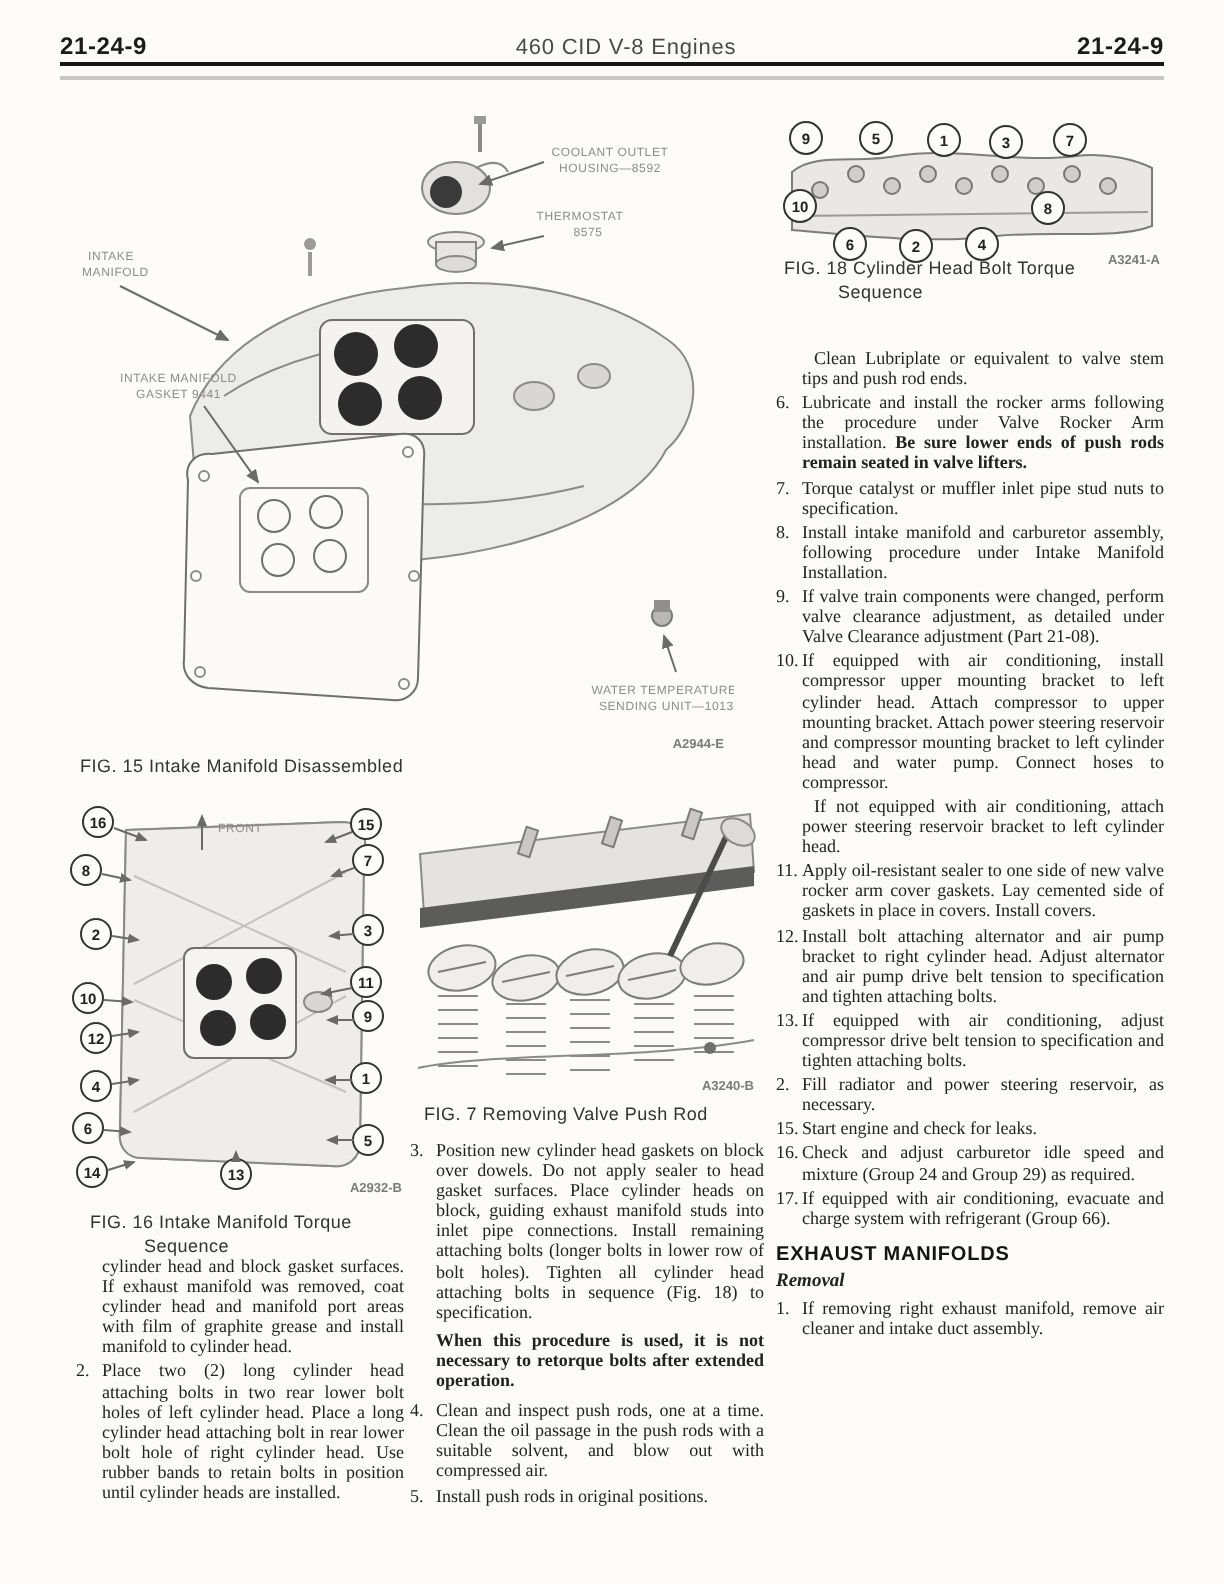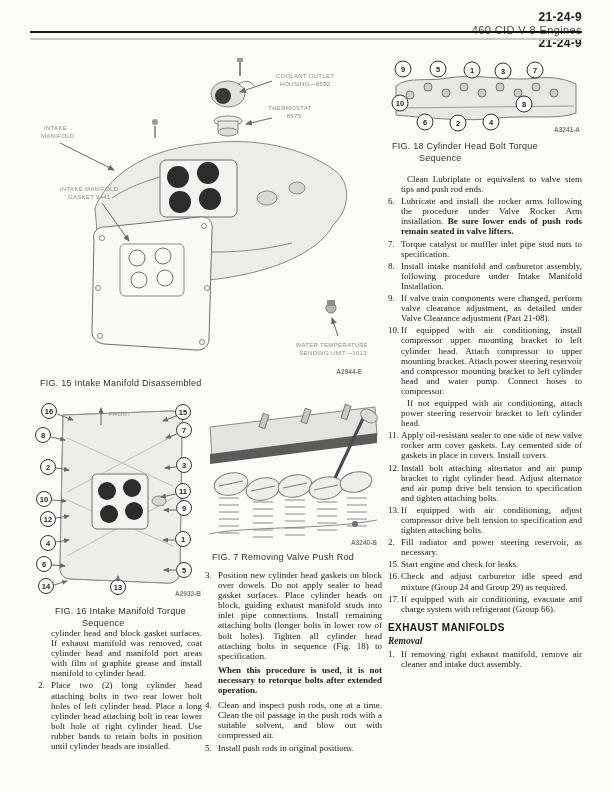--- a/index.html
+++ b/index.html
@@ -2,21 +2,21 @@
 <html><head>
 <meta charset="utf-8">
 <style>
   html,body{margin:0;padding:0;background:#d9d9d9;}
   .page{position:relative;width:612px;height:792px;background:#fcfbf7;color:#1e1e1e;
         font-family:"Liberation Serif",serif;overflow:hidden;}
   .abs{position:absolute;}
   
   .header{position:absolute;left:30px;top:10px;width:552px;height:20px;
           display:flex;align-items:flex-end;justify-content:space-between;
-          font-family:"Liberation Sans",sans-serif;flex-direction:column;}
+          font-family:"Liberation Sans",sans-serif;}
   .pgno{font-weight:bold;font-size:12px;letter-spacing:.3px;color:#1b1b1b;}
   .htitle{font-size:11px;color:#4a4a4a;letter-spacing:.4px;margin-left:14px;}
   .rule-dark{position:absolute;left:30px;top:31px;width:552px;height:2px;background:#161616;}
   .rule-lite{position:absolute;left:30px;top:38px;width:552px;height:2px;background:#c9c7c2;}
   
   .caption{position:absolute;font-family:"Liberation Sans",sans-serif;font-size:9px;
            color:#333;letter-spacing:.25px;line-height:11.5px;white-space:nowrap;}
   .caption .l2{display:block;padding-left:27px;}
   
   .textcol{position:absolute;font-size:9px;line-height:10.1px;color:#222;}
@@ -163,21 +163,21 @@
       <text x="136" y="51" text-anchor="middle" class="callout-num">8</text>
       <circle cx="37" cy="66" r="8" fill="#fdfcf9" stroke="#333"></circle>
       <text x="37" y="69" text-anchor="middle" class="callout-num">6</text>
       <circle cx="70" cy="67" r="8" fill="#fdfcf9" stroke="#333"></circle>
       <text x="70" y="70" text-anchor="middle" class="callout-num">2</text>
       <circle cx="103" cy="66" r="8" fill="#fdfcf9" stroke="#333"></circle>
       <text x="103" y="69" text-anchor="middle" class="callout-num">4</text>
     </g>
     <text x="192" y="76" text-anchor="end" class="figcode">A3241-A</text>
   </svg>
-  <div class="caption" style="left:392px;top:141px;">
+  <div class="caption" style="left:392px;top:129px;">
     <span>FIG. 18 Cylinder Head Bolt Torque</span>
     <span class="l2">Sequence</span>
   </div>
 
   <div class="textcol" style="left:388px;top:174px;width:194px;">
     <div class="li cont">
       <span class="t"><span>Clean Lubriplate or equivalent to valve stem tips and push rod ends.</span></span>
       </div>
     <div class="li">
       <span class="n">6.</span>
@@ -306,21 +306,21 @@
       <line x1="146" y1="172" x2="133" y2="172" stroke="#6a6a6a" marker-end="url(#ah2)"></line>
       <circle cx="15" cy="188" r="7.5" fill="#fdfcf9" stroke="#333"></circle>
       <text x="15" y="191" text-anchor="middle" class="callout-num">14</text>
       <line x1="23" y1="187" x2="36" y2="183" stroke="#6a6a6a" marker-end="url(#ah2)"></line>
       <circle cx="87" cy="189" r="7.5" fill="#fdfcf9" stroke="#333"></circle>
       <text x="87" y="192" text-anchor="middle" class="callout-num">13</text>
       <line x1="87" y1="181" x2="87" y2="178" stroke="#6a6a6a" marker-end="url(#ah2)"></line>
     </g>
     <text x="170" y="198" text-anchor="end" class="figcode">A2932-B</text>
   </svg>
-  <div class="caption" style="left:55px;top:606px;">
+  <div class="caption" style="left:45px;top:606px;">
     <span>FIG. 16 Intake Manifold Torque</span>
     <span class="l2">Sequence</span>
   </div>
 
   <div class="textcol" style="left:38px;top:628px;width:164px;">
     <div class="li flush">
       <span class="t"><span>cylinder head and block gasket surfaces. If exhaust manifold was removed, coat cylinder head and manifold port areas with film of graphite grease and install manifold to cylinder head.</span></span>
       </div>
     <div class="li">
       <span class="n">2.</span>

